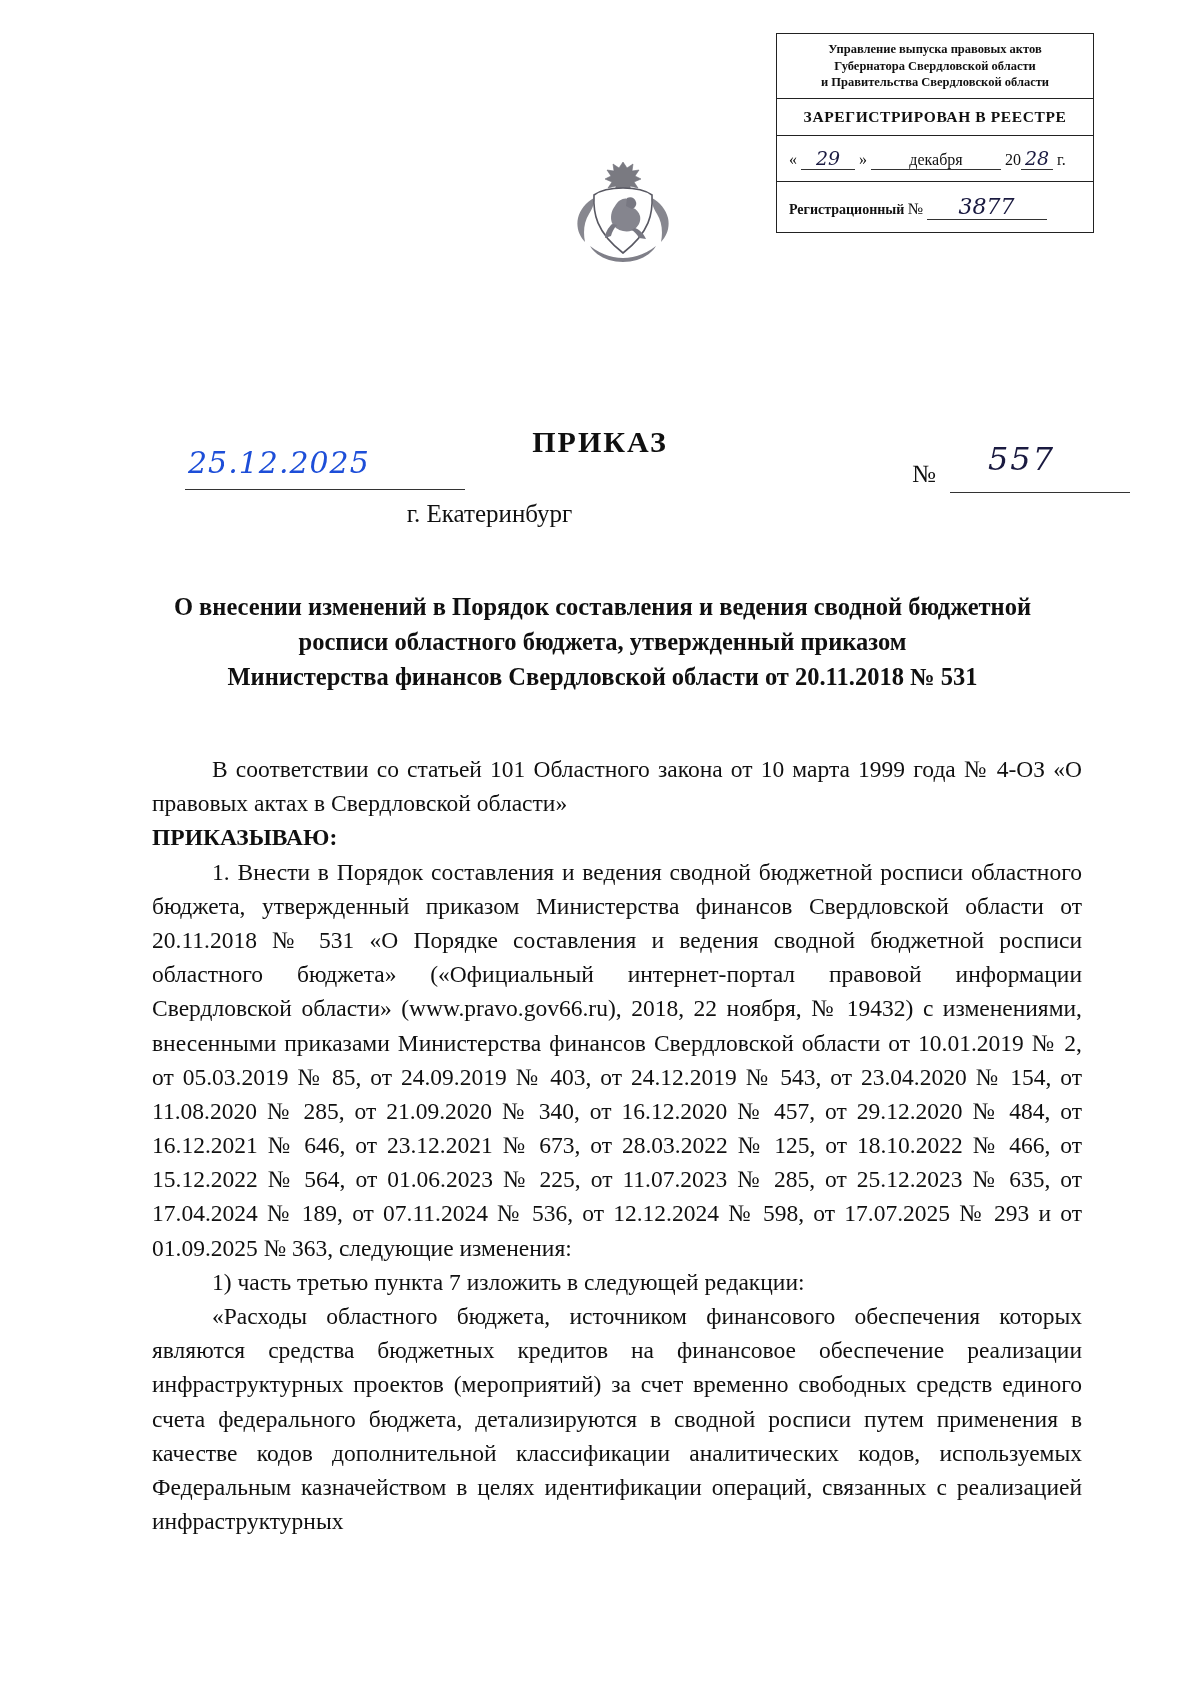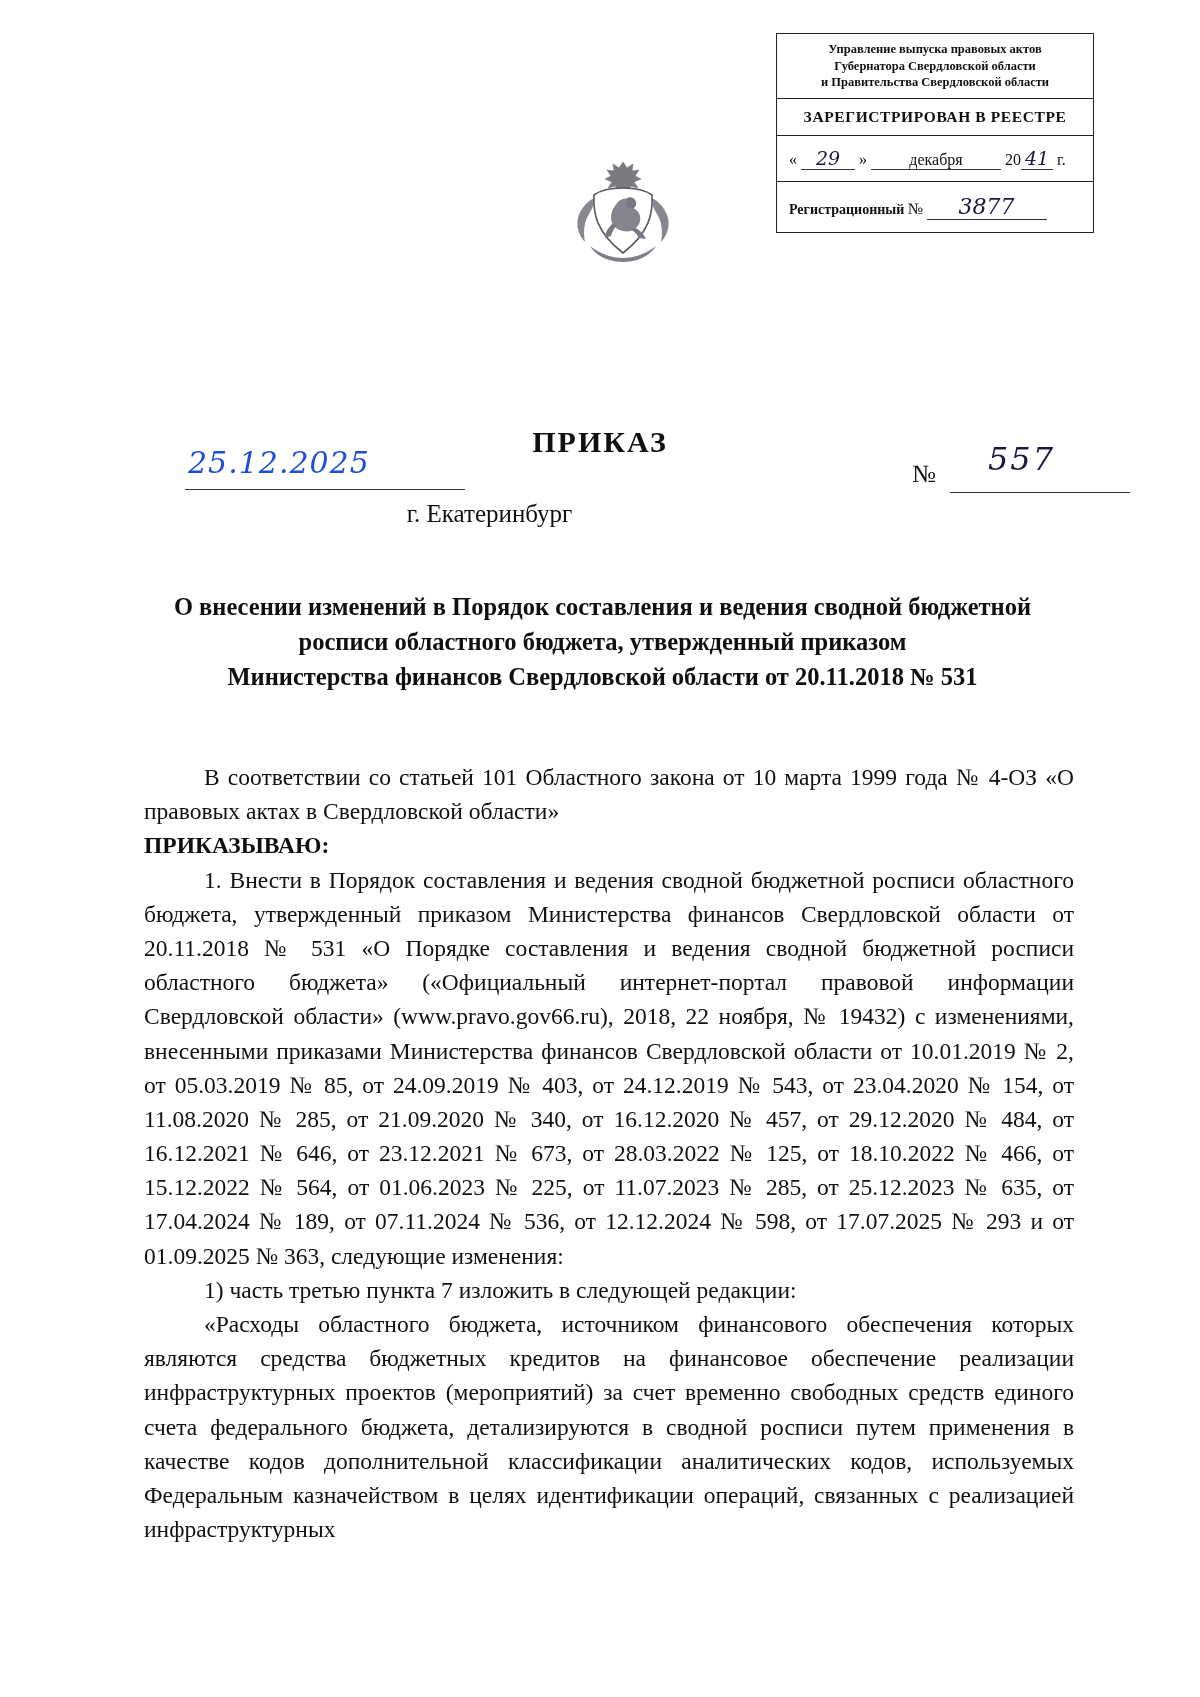--- a/index.html
+++ b/index.html
@@ -160,28 +160,27 @@
     width: 925px;
     text-align: center;
     font-size: 24.5px;
     font-weight: bold;
     line-height: 1.42;
   }
 
   
   .body {
     position: absolute;
-    left: 144px;
+    left: 152px;
     top: 752px;
     width: 930px;
     font-size: 23.5px;
     line-height: 1.455;
     text-align: justify;
     text-justify: inter-word;
-    margin-top: 8px;
   }
   .body p {
     margin: 0;
     text-indent: 60px;
   }
   .body p.noind {
     text-indent: 0;
   }
   .bold {
     font-weight: bold;
@@ -197,21 +196,21 @@
       <div>Управление выпуска правовых актов</div>
       <div>Губернатора Свердловской области</div>
       <div>и Правительства Свердловской области</div>
     </div>
     <div class="stamp-title">ЗАРЕГИСТРИРОВАН В РЕЕСТРЕ</div>
     <div class="stamp-date">
       <span>«</span>
       <span class="u-line hw" style="width:54px;font-size:19px;">29</span>
       <span>»</span>
       <span class="u-line" style="width:130px;">декабря</span>
-      <span>20</span><span class="u-line hw" style="width:32px;font-size:19px;">41</span>
+      <span>20</span><span class="u-line hw" style="width:32px;font-size:19px;">28</span>
       <span>г.</span>
     </div>
     <div class="stamp-reg">
       <span>Регистрационный</span>
       <span style="font-weight:normal;font-size:16px;">№</span>
       <span class="u-line hw" style="width:120px;font-size:22px;font-weight:normal;">3877</span>
     </div>
   </div>
 
   <div class="emblem">

